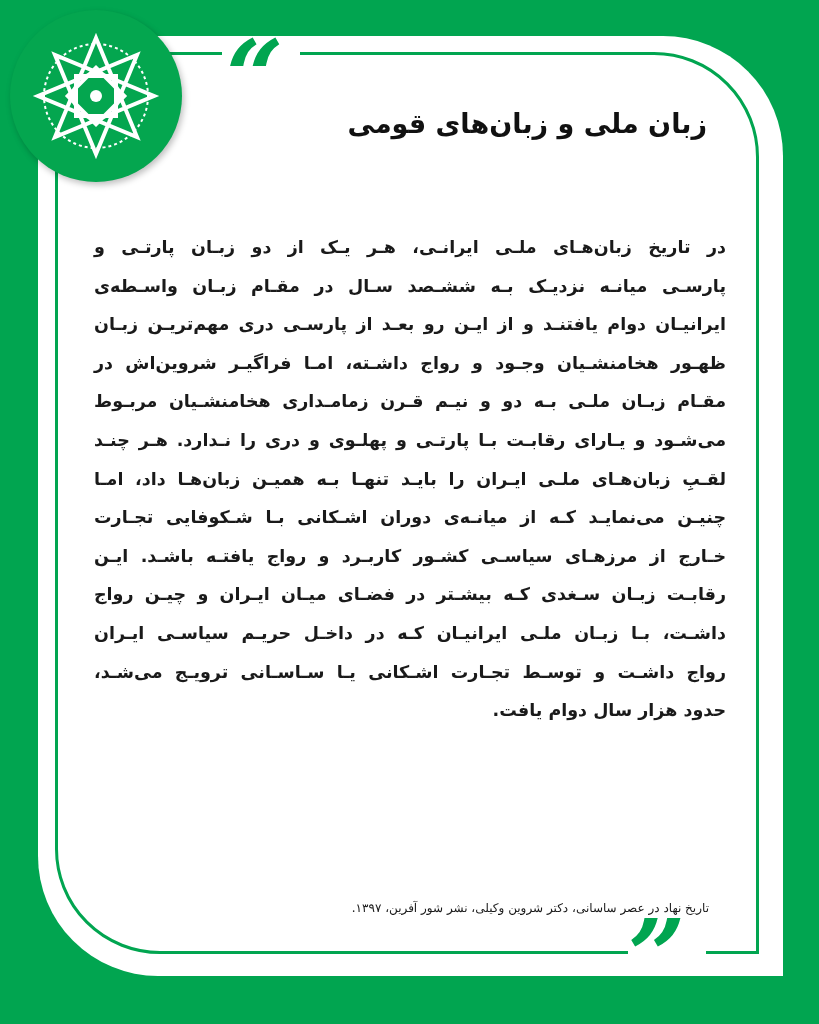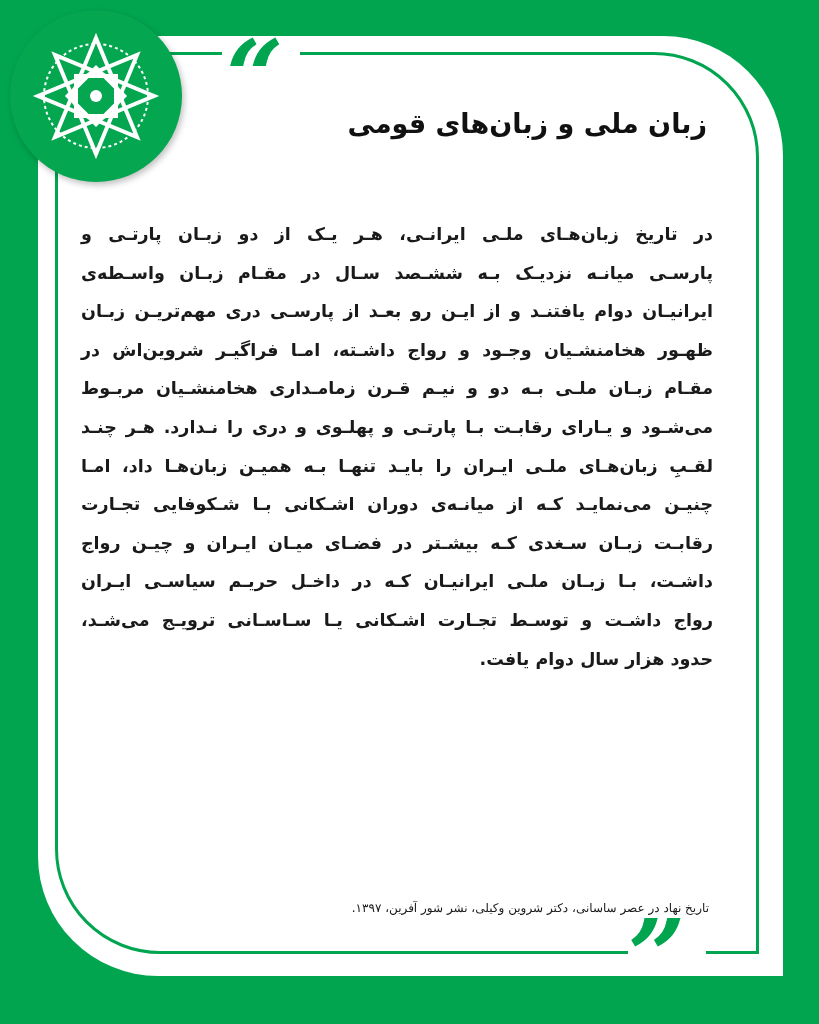--- a/index.html
+++ b/index.html
@@ -69,21 +69,21 @@
     position: absolute; left: 78px; top: 212px;
     width: 632px;
     direction: rtl;
     text-align: justify;
     text-align-last: right;
     font-family: "DejaVu Sans", sans-serif;
     font-weight: bold;
     font-size: 17.5px;
     line-height: 38.6px;
     color: #1a1a1a;
-    margin: 3px;
+    margin: 16px;
   }
   .body-text .line { display: block; text-align: justify; text-align-last: justify; }
   .body-text .line.last { text-align-last: right; }
   .citation {
     position: absolute; right: 110px; top: 901px;
     direction: rtl;
     font-family: "DejaVu Serif", serif;
     font-size: 12px;
     color: #1a1a1a;
     margin: 0;
@@ -116,19 +116,20 @@
 
 <div class="body-text" id="body-text">
     <span class="line">در تاریخ زبان‌هـای ملـی ایرانـی، هـر یـک از دو زبـان پارتـی و</span>
     <span class="line">پارسـی میانـه نزدیـک بـه ششـصد سـال در مقـام زبـان واسـطه‌ی</span>
     <span class="line">ایرانیـان دوام یافتنـد و از ایـن رو بعـد از پارسـی دری مهم‌تریـن زبـان</span>
     <span class="line">ظهـور هخامنشـیان وجـود و رواج داشـته، امـا فراگیـر شروین‌اش در</span>
     <span class="line">مقـام زبـان ملـی بـه دو و نیـم قـرن زمامـداری هخامنشـیان مربـوط</span>
     <span class="line">می‌شـود و یـارای رقابـت بـا پارتـی و پهلـوی و دری را نـدارد. هـر چنـد</span>
     <span class="line">لقـبِ زبان‌هـای ملـی ایـران را بایـد تنهـا بـه همیـن زبان‌هـا داد، امـا</span>
     <span class="line">چنیـن می‌نمایـد کـه از میانـه‌ی دوران اشـکانی بـا شـکوفایی تجـارت</span>
+    <span class="line">خـارج از مرزهـای سیاسـی کشـور کاربـرد و رواج یافتـه باشـد. ایـن</span>
     <span class="line">رقابـت زبـان سـغدی کـه بیشـتر در فضـای میـان ایـران و چیـن رواج</span>
     <span class="line">داشـت، بـا زبـان ملـی ایرانیـان کـه در داخـل حریـم سیاسـی ایـران</span>
     <span class="line">رواج داشـت و توسـط تجـارت اشـکانی یـا سـاسـانی ترویـج می‌شـد،</span>
     <span class="line last">حدود هزار سال دوام یافت.</span>
   </div>
 
 <p class="citation">تاریخ نهاد در عصر ساسانی، دکتر شروین وکیلی، نشر شور آفرین، ۱۳۹۷.</p>
 
 </body></html>

